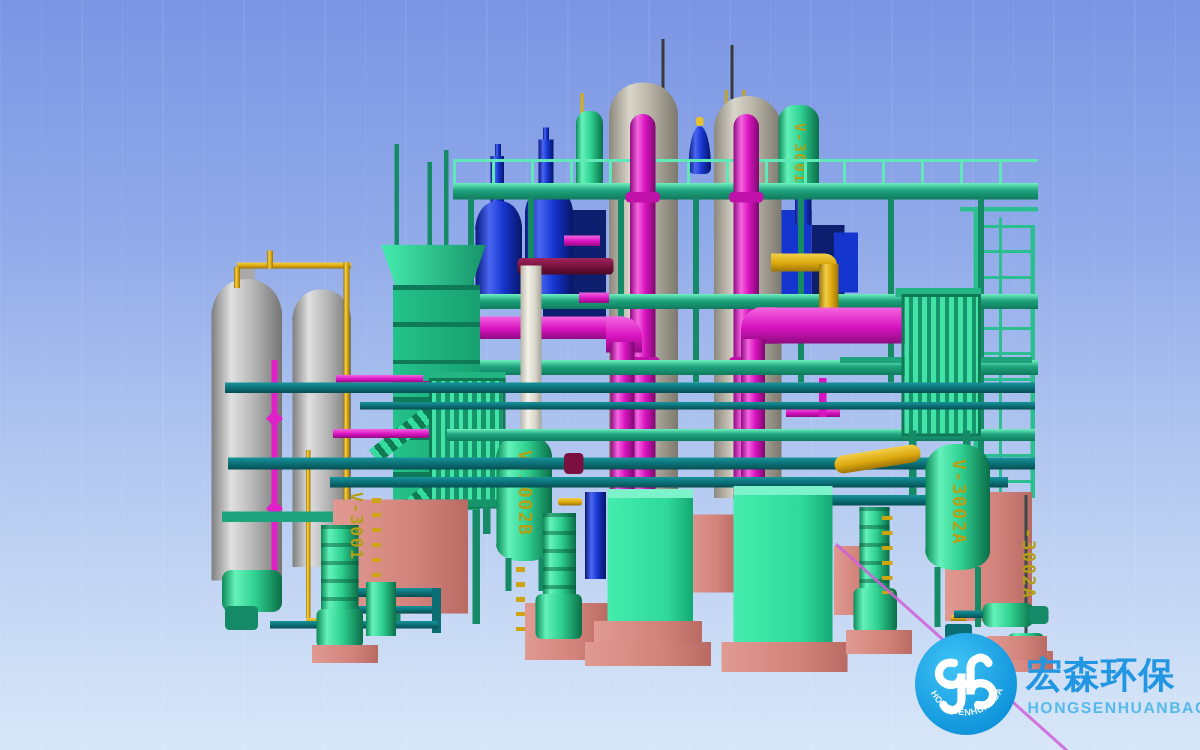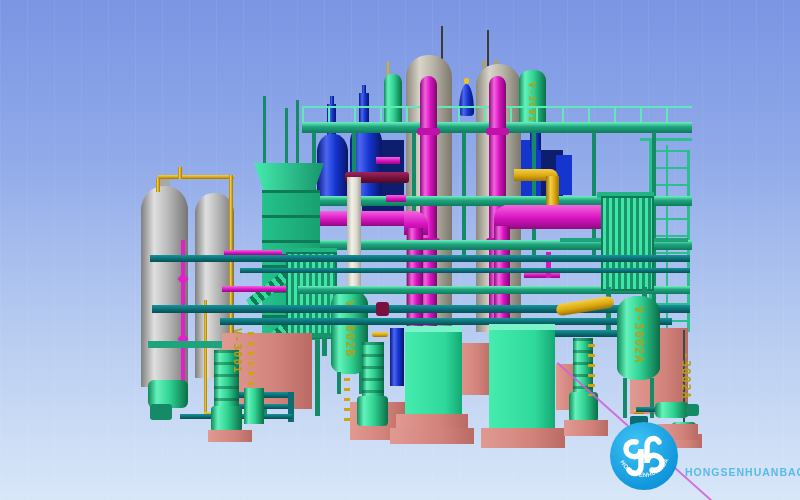--- a/index.html
+++ b/index.html
@@ -264,14 +264,15 @@
       <path d="M42 48 C 52 50 56 38 47 34 C 41 32 37 35 37 41 L37 24 C 37 16 46 14 49 20" fill="none" stroke="#ffffff" stroke-width="5.5" stroke-linecap="round"></path>
       <path d="M31 34 L37 34" stroke="#ffffff" stroke-width="5" stroke-linecap="round"></path>
       <defs>
           <path id="arc" d="M 9 36 A 26 26 0 0 0 59 36"></path>
         </defs>
       <text font-size="6" fill="rgba(255,255,255,.9)" font-family="Liberation Sans,sans-serif" font-weight="bold" letter-spacing="0.4">
         <textPath href="#arc" startOffset="4">HONGSENHUANBAO</textPath>
       </text>
     </svg>
   </div>
+  <div class="el logo-cn" style="left:684px;top:434px;">宏森环保</div>
   <div class="el logo-en" style="left:685px;top:466px;">HONGSENHUANBAO</div>
 </div>
 
 </body></html>

